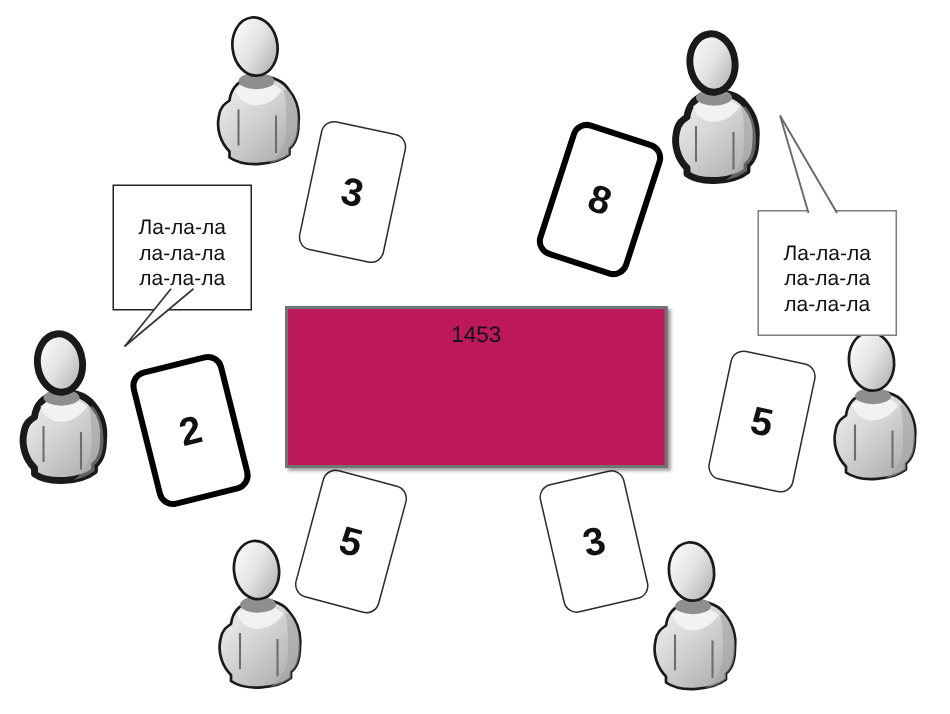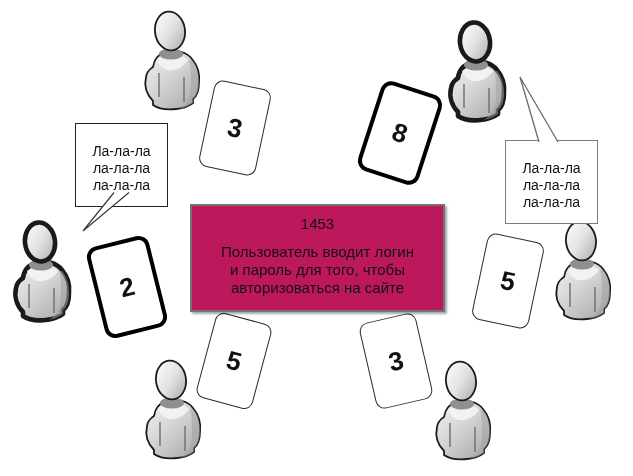--- a/index.html
+++ b/index.html
@@ -110,25 +110,20 @@
   </div>
   <div class="card card-bottom-left">
     <span>5</span>
   </div>
   <div class="card card-bottom-right">
     <span>3</span>
   </div>
 
   <div class="story">
     <div class="story-id">1453</div>
-    <div class="story-lines">
-      <div>Пользователь вводит логин</div>
-      <div>и пароль для того, чтобы</div>
-      <div>авторизоваться на сайте</div>
-    </div>
   </div>
 
   <div class="bubble bubble-left">
     <div>Ла-ла-ла</div>
     <div>ла-ла-ла</div>
     <div>ла-ла-ла</div>
   </div>
   <div class="bubble bubble-right">
     <div>Ла-ла-ла</div>
     <div>ла-ла-ла</div>

